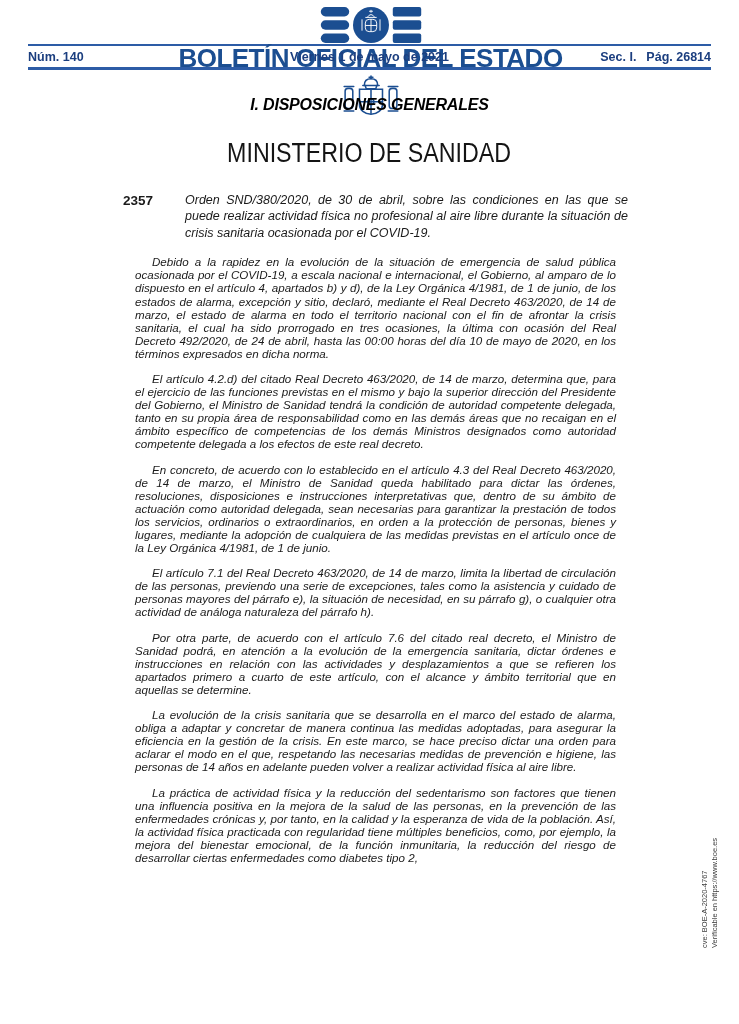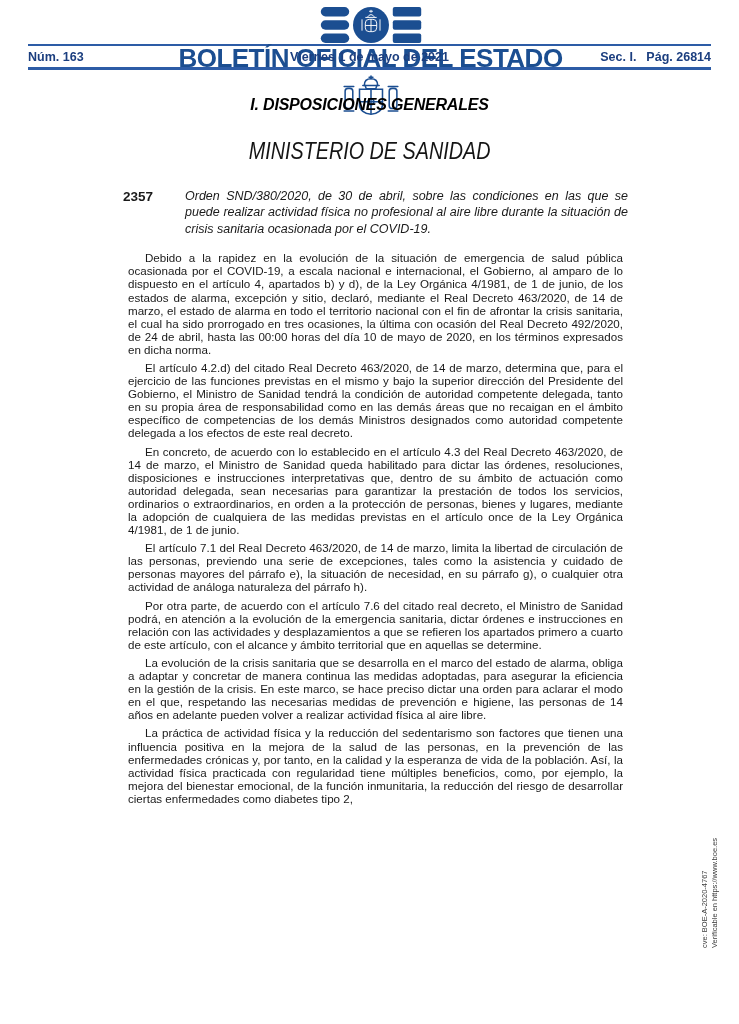--- a/index.html
+++ b/index.html
@@ -42,36 +42,36 @@
   .meta-left{text-align:left;}
   .meta-center{text-align:center;}
   .meta-right{text-align:right;display:flex;gap:10px;justify-content:flex-end;}
   
   .section-heading{
     margin:26px 0 0;text-align:center;
     font-size:16px;font-weight:bold;letter-spacing:-0.2px;color:#000000;font-style:italic;
   }
   .ministry{
     margin:24px 0 0;text-align:center;
-    font-size:23px;font-weight:400;color:#141414;font-style:italic;
+    font-size:27px;font-weight:400;color:#141414;
   }
   .condensed{display:inline-block;transform:scaleX(0.86);transform-origin:center;}
   
   .item{display:flex;margin:23px 0 0 123px;width:505px;}
   .item-number{width:62px;flex:0 0 auto;font-weight:bold;font-size:13.5px;padding-top:1px;}
   .item-summary{
     flex:1;margin:0;font-style:italic;font-size:12.5px;line-height:16.4px;
     text-align:justify;
   }
   
   .body-text{
     margin:14px 0 0 123px;width:505px;
     font-size:11.6px;line-height:13.1px;text-align:justify;
   }
-  .body-text p{margin:5px;text-indent:17px;}
+  .body-text p{margin:12px;text-indent:17px;font-style:italic;}
   
   .cve-block{
     position:absolute;left:700px;top:948px;width:220px;
     transform:rotate(-90deg);transform-origin:0 0;
     font-size:7.5px;line-height:9.5px;color:#3c3c3c;white-space:nowrap;
   }
 </style>
 </head>
 <body>
 
@@ -118,21 +118,21 @@
           <path d="M21 16 h24 v16 a12 10 0 0 1 -24 0 z"></path>
           <path d="M33 16 v25.5 M21 29 h24"></path>
           <circle cx="33" cy="29" r="3"></circle>
         </svg>
       </div>
     </div>
 
     <div class="rule rule-thin"></div>
 
     <div class="header-meta">
-      <span class="meta-left">Núm. 163</span>
+      <span class="meta-left">Núm. 140</span>
       <span class="meta-center">Viernes 1 de mayo de 2021</span>
       <span class="meta-right">
         <span>Sec. I.</span>
         <span>Pág. 26814</span>
       </span>
     </div>
 
     <div class="rule rule-thick"></div>
   </header>
 

